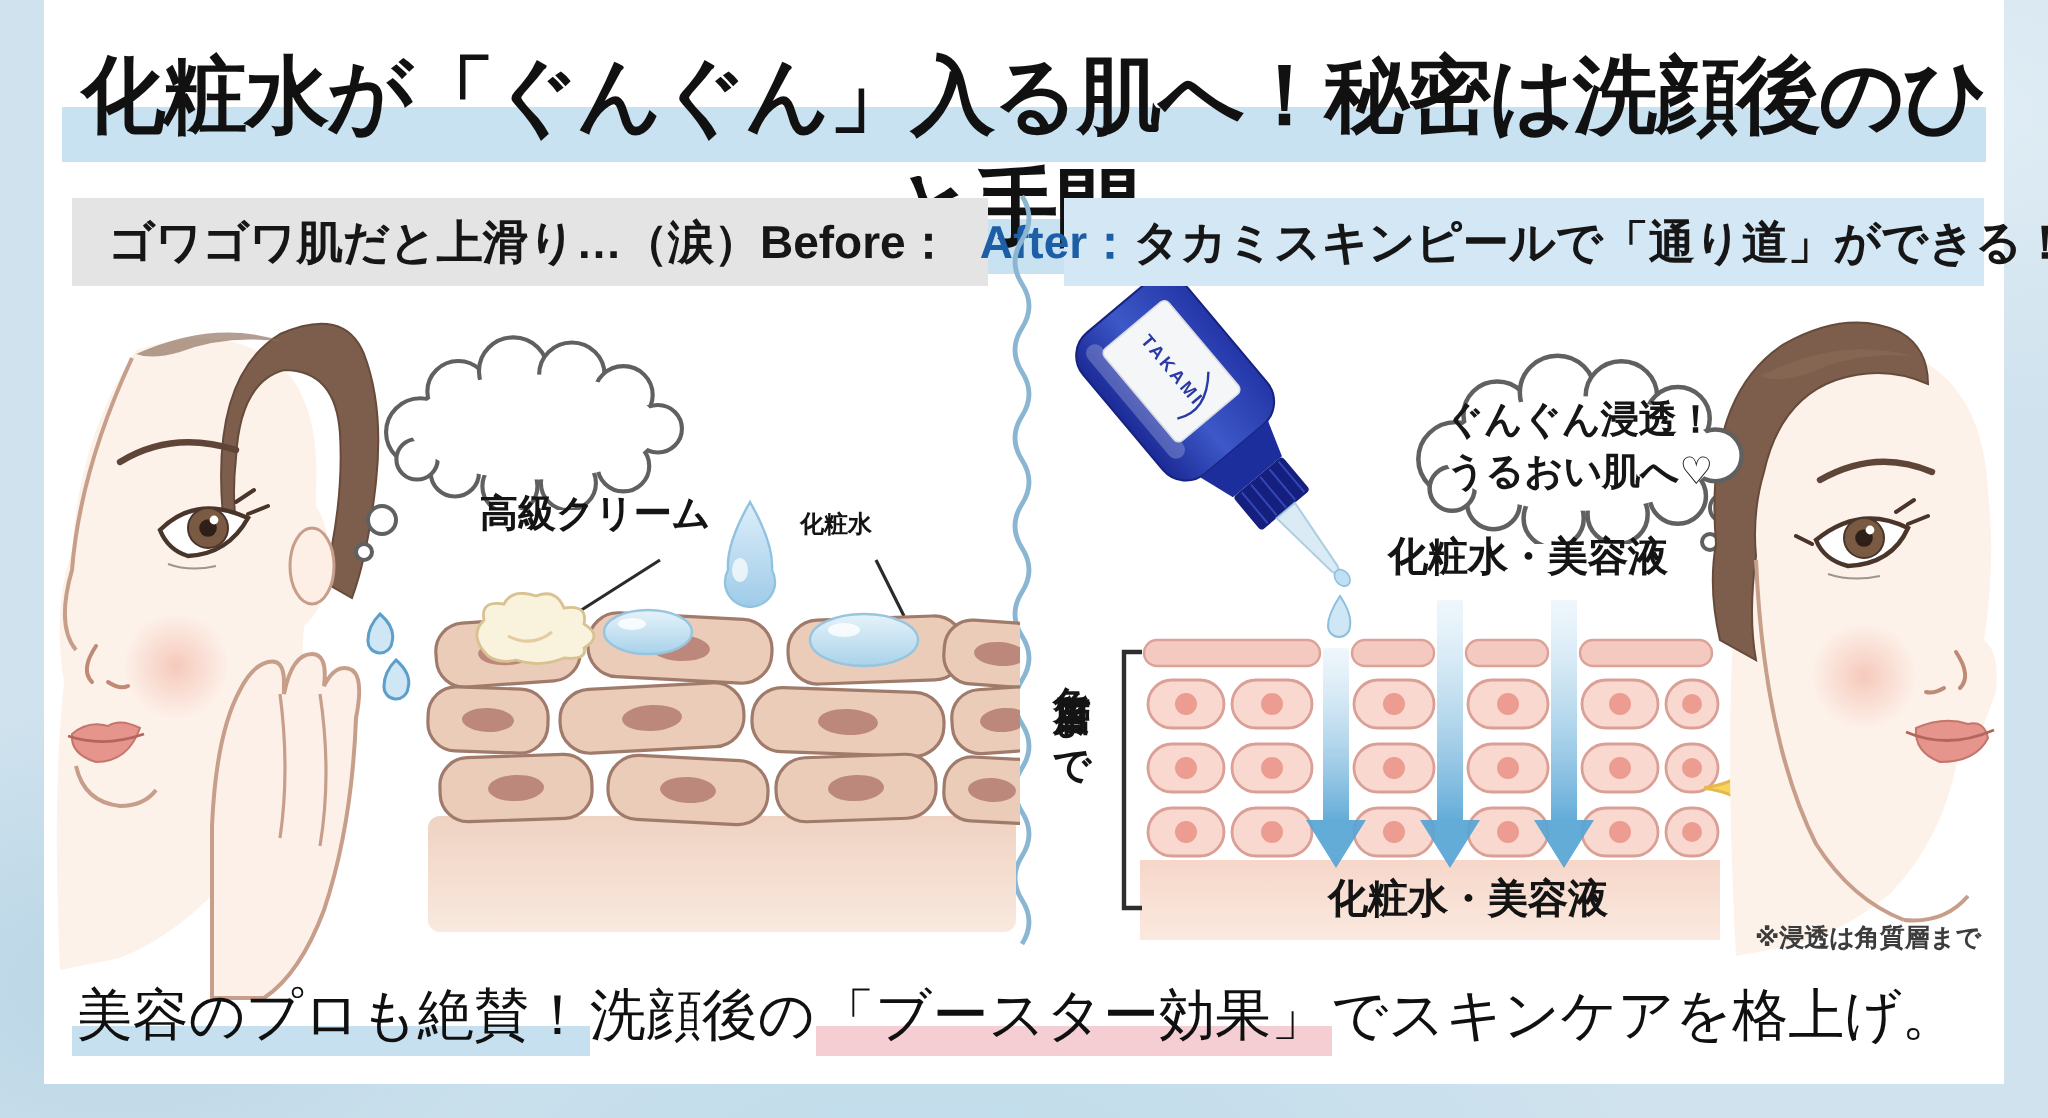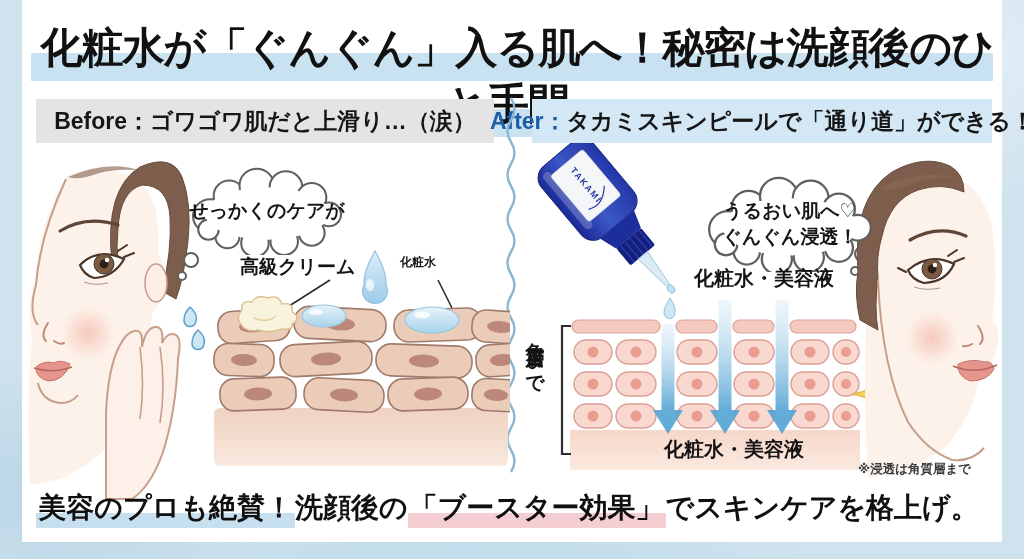--- a/index.html
+++ b/index.html
@@ -27,42 +27,42 @@
   
   .bubble{z-index:5}
   .bubble svg{position:absolute;inset:0;width:100%;height:100%}
   .bubble .bubble-text{position:absolute;inset:0;display:flex;flex-direction:column;
     align-items:center;justify-content:center;font-size:19px;font-weight:800;line-height:1.35;
     text-align:center;color:#161616}
   
   .illus-label{font-weight:800;font-size:19px;color:#141414;white-space:nowrap;z-index:6}
   .depth-label{left:524px;top:328px;width:24px;height:132px;writing-mode:vertical-rl;
     text-orientation:upright;font-weight:800;font-size:19px;letter-spacing:3px;color:#141414}
-  .footnote{left:858px;top:461px;width:152px;text-align:left;font-size:12.5px;
+  .footnote{left:858px;top:461px;width:152px;text-align:center;font-size:12.5px;
     font-weight:600;color:#3c3c3c}
   
   .footer-banner{left:22px;top:489px;width:971px;text-align:center;font-size:28px;
-    font-weight:700;letter-spacing:0;color:#101010;white-space:nowrap}
+    font-weight:400;letter-spacing:0;color:#101010;white-space:nowrap}
   .footer-banner .hl-blue{padding:0 2px 5px;background:linear-gradient(to bottom, rgba(0,0,0,0) 58%, #c7e0ef 58%)}
   .footer-banner .hl-pink{padding:0 2px 5px;background:linear-gradient(to bottom, rgba(0,0,0,0) 58%, #f5ced4 58%)}
   svg{display:block;overflow:hidden}
 </style>
 </head>
 <body>
 
 <div class="stage">
   <div class="card"></div>
 
   <div class="abs page-title">
     <span class="hl">化粧水が「ぐんぐん」入る肌へ！秘密は洗顔後のひと手間</span>
   </div>
 
   <div class="abs panel-bar bar-before">
-    <span>Before：</span>
-      <span>ゴワゴワ肌だと上滑り…（涙）</span>
+    <span>ゴワゴワ肌だと上滑り…（涙）</span>
+      <span>Before：</span>
   </div>
   <div class="abs panel-bar bar-after">
     <span class="after-accent">After：</span>
       <span>タカミスキンピールで「通り道」ができる！</span>
   </div>
 
   <svg class="abs" style="left:500px;top:96px" width="22" height="382" viewBox="0 0 22 382">
     <path d="M11,2 q7,11 0,22 t0,22 t0,22 t0,22 t0,22 t0,22 t0,22 t0,22 t0,22 t0,22 t0,22 t0,22 t0,22 t0,22 t0,22 t0,22 t0,22" fill="none" stroke="#8ab6d2" stroke-width="2.4"></path>
   </svg>
 
@@ -110,29 +110,28 @@
           <circle cx="172" cy="56" r="14"></circle>
         <circle cx="152" cy="78" r="15"></circle>
           <circle cx="120" cy="88" r="16"></circle>
           <circle cx="86" cy="90" r="16"></circle>
         <circle cx="54" cy="82" r="14"></circle>
           <circle cx="32" cy="74" r="12"></circle>
       </g>
       <ellipse cx="100" cy="55" rx="72" ry="31" fill="#ffffff"></ellipse>
     </svg>
     <div class="bubble-text">
-      <span>せっかくのケアが</span>
     </div>
   </div>
   <svg class="abs" style="left:176px;top:252px" width="28" height="32" viewBox="0 0 28 32">
     <circle cx="15" cy="8" r="7" fill="#fff" stroke="#606060" stroke-width="2"></circle>
     <circle cx="6" cy="24" r="4" fill="#fff" stroke="#606060" stroke-width="2"></circle>
   </svg>
 
-  <div class="abs illus-label" style="left:240px;top:254px">高級クリーム</div>
+  <div class="abs illus-label" style="left:240px;top:244px">高級クリーム</div>
   <div class="abs illus-label" style="left:400px;top:254px;font-size:12px">化粧水</div>
   <svg class="abs" style="left:228px;top:277px" width="240" height="34" viewBox="0 0 240 34">
     <path d="M102,3 L58,31 M210,3 L224,31" stroke="#2b2b2b" stroke-width="1.6" fill="none"></path>
   </svg>
 
   <svg class="abs" style="left:356px;top:248px" width="38" height="56" viewBox="0 0 38 56">
     <defs>
         <linearGradient id="dropG" x1="0" y1="0" x2="0" y2="1">
       <stop offset="0%" stop-color="#ddeefa"></stop>
           <stop offset="100%" stop-color="#9fcbe8"></stop>
@@ -247,22 +246,22 @@
           <circle cx="172" cy="56" r="14"></circle>
         <circle cx="152" cy="78" r="15"></circle>
           <circle cx="120" cy="88" r="16"></circle>
           <circle cx="86" cy="90" r="16"></circle>
         <circle cx="54" cy="82" r="14"></circle>
           <circle cx="32" cy="74" r="12"></circle>
       </g>
       <ellipse cx="100" cy="55" rx="72" ry="31" fill="#ffffff"></ellipse>
     </svg>
     <div class="bubble-text">
+      <span>ぐんぐん浸透！</span>
       <span>うるおい肌へ♡</span>
-      <span>ぐんぐん浸透！</span>
     </div>
   </div>
   <svg class="abs" style="left:848px;top:244px" width="28" height="34" viewBox="0 0 28 34">
     <circle cx="14" cy="10" r="7" fill="#fff" stroke="#606060" stroke-width="2"></circle>
     <circle cx="7" cy="27" r="4" fill="#fff" stroke="#606060" stroke-width="2"></circle>
   </svg>
 
   <div class="abs illus-label" style="left:694px;top:265px;font-size:20px">化粧水・美容液</div>
 
   <div class="abs depth-label">角質層まで</div>

